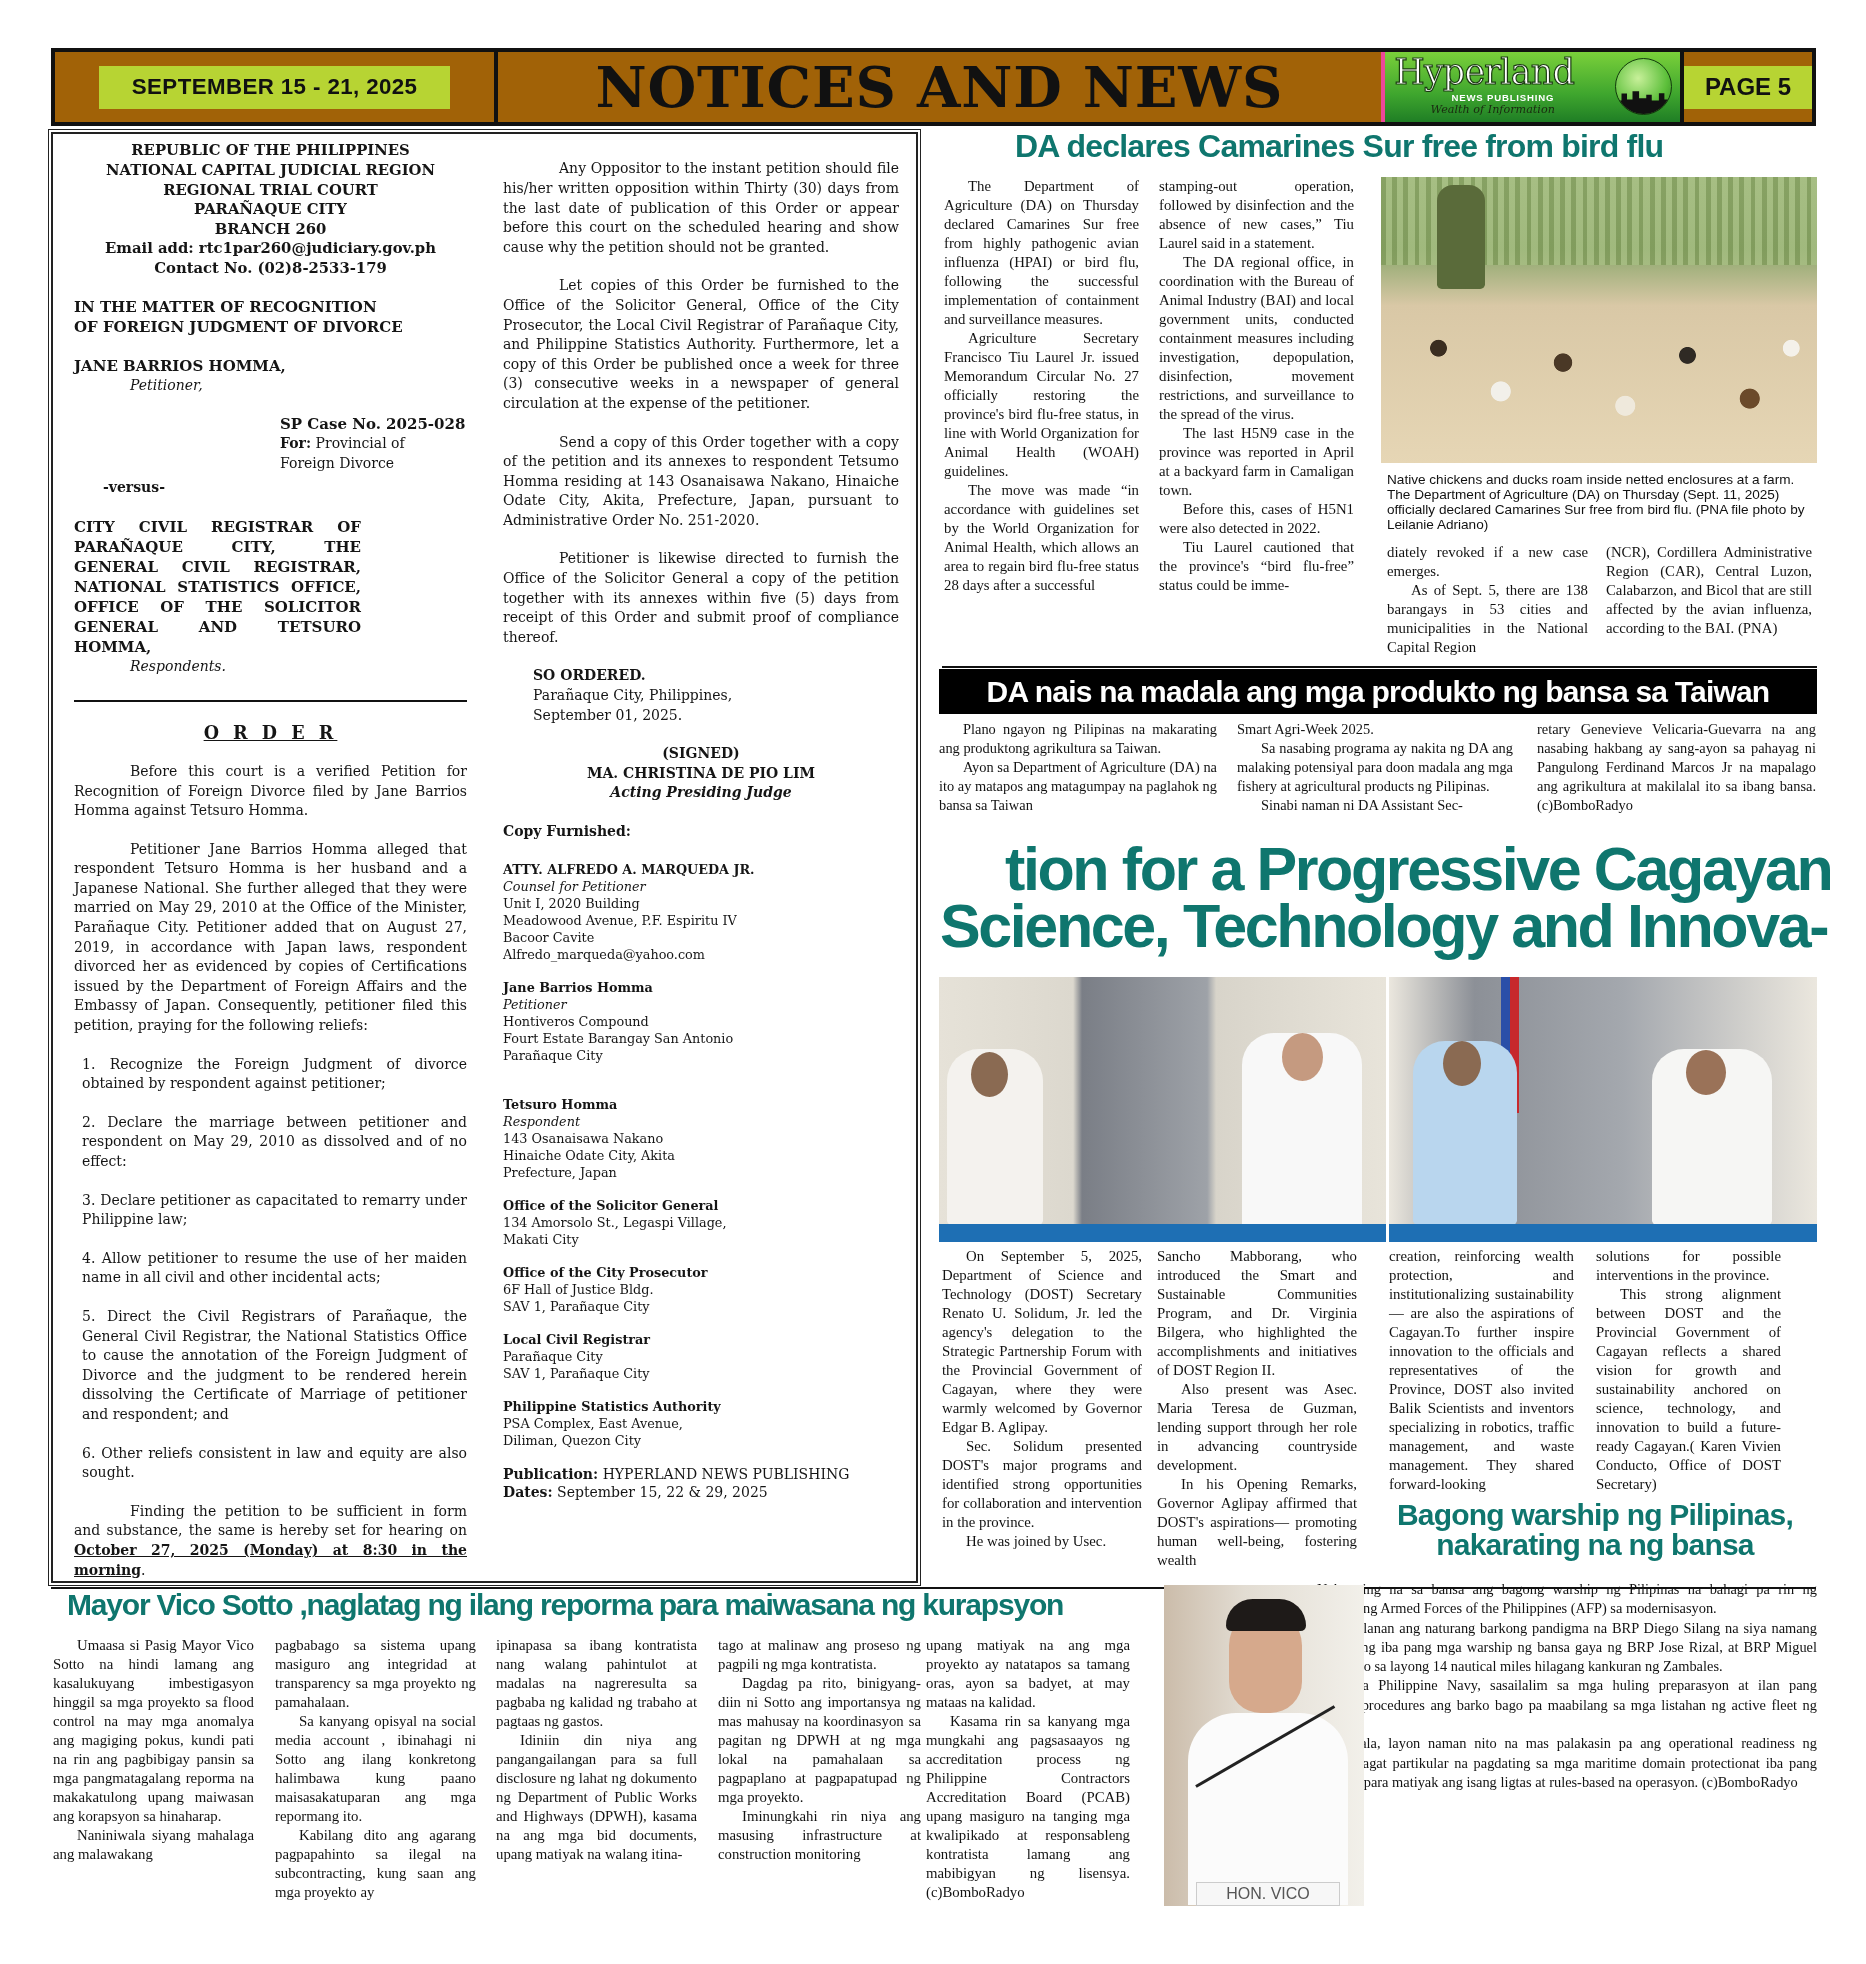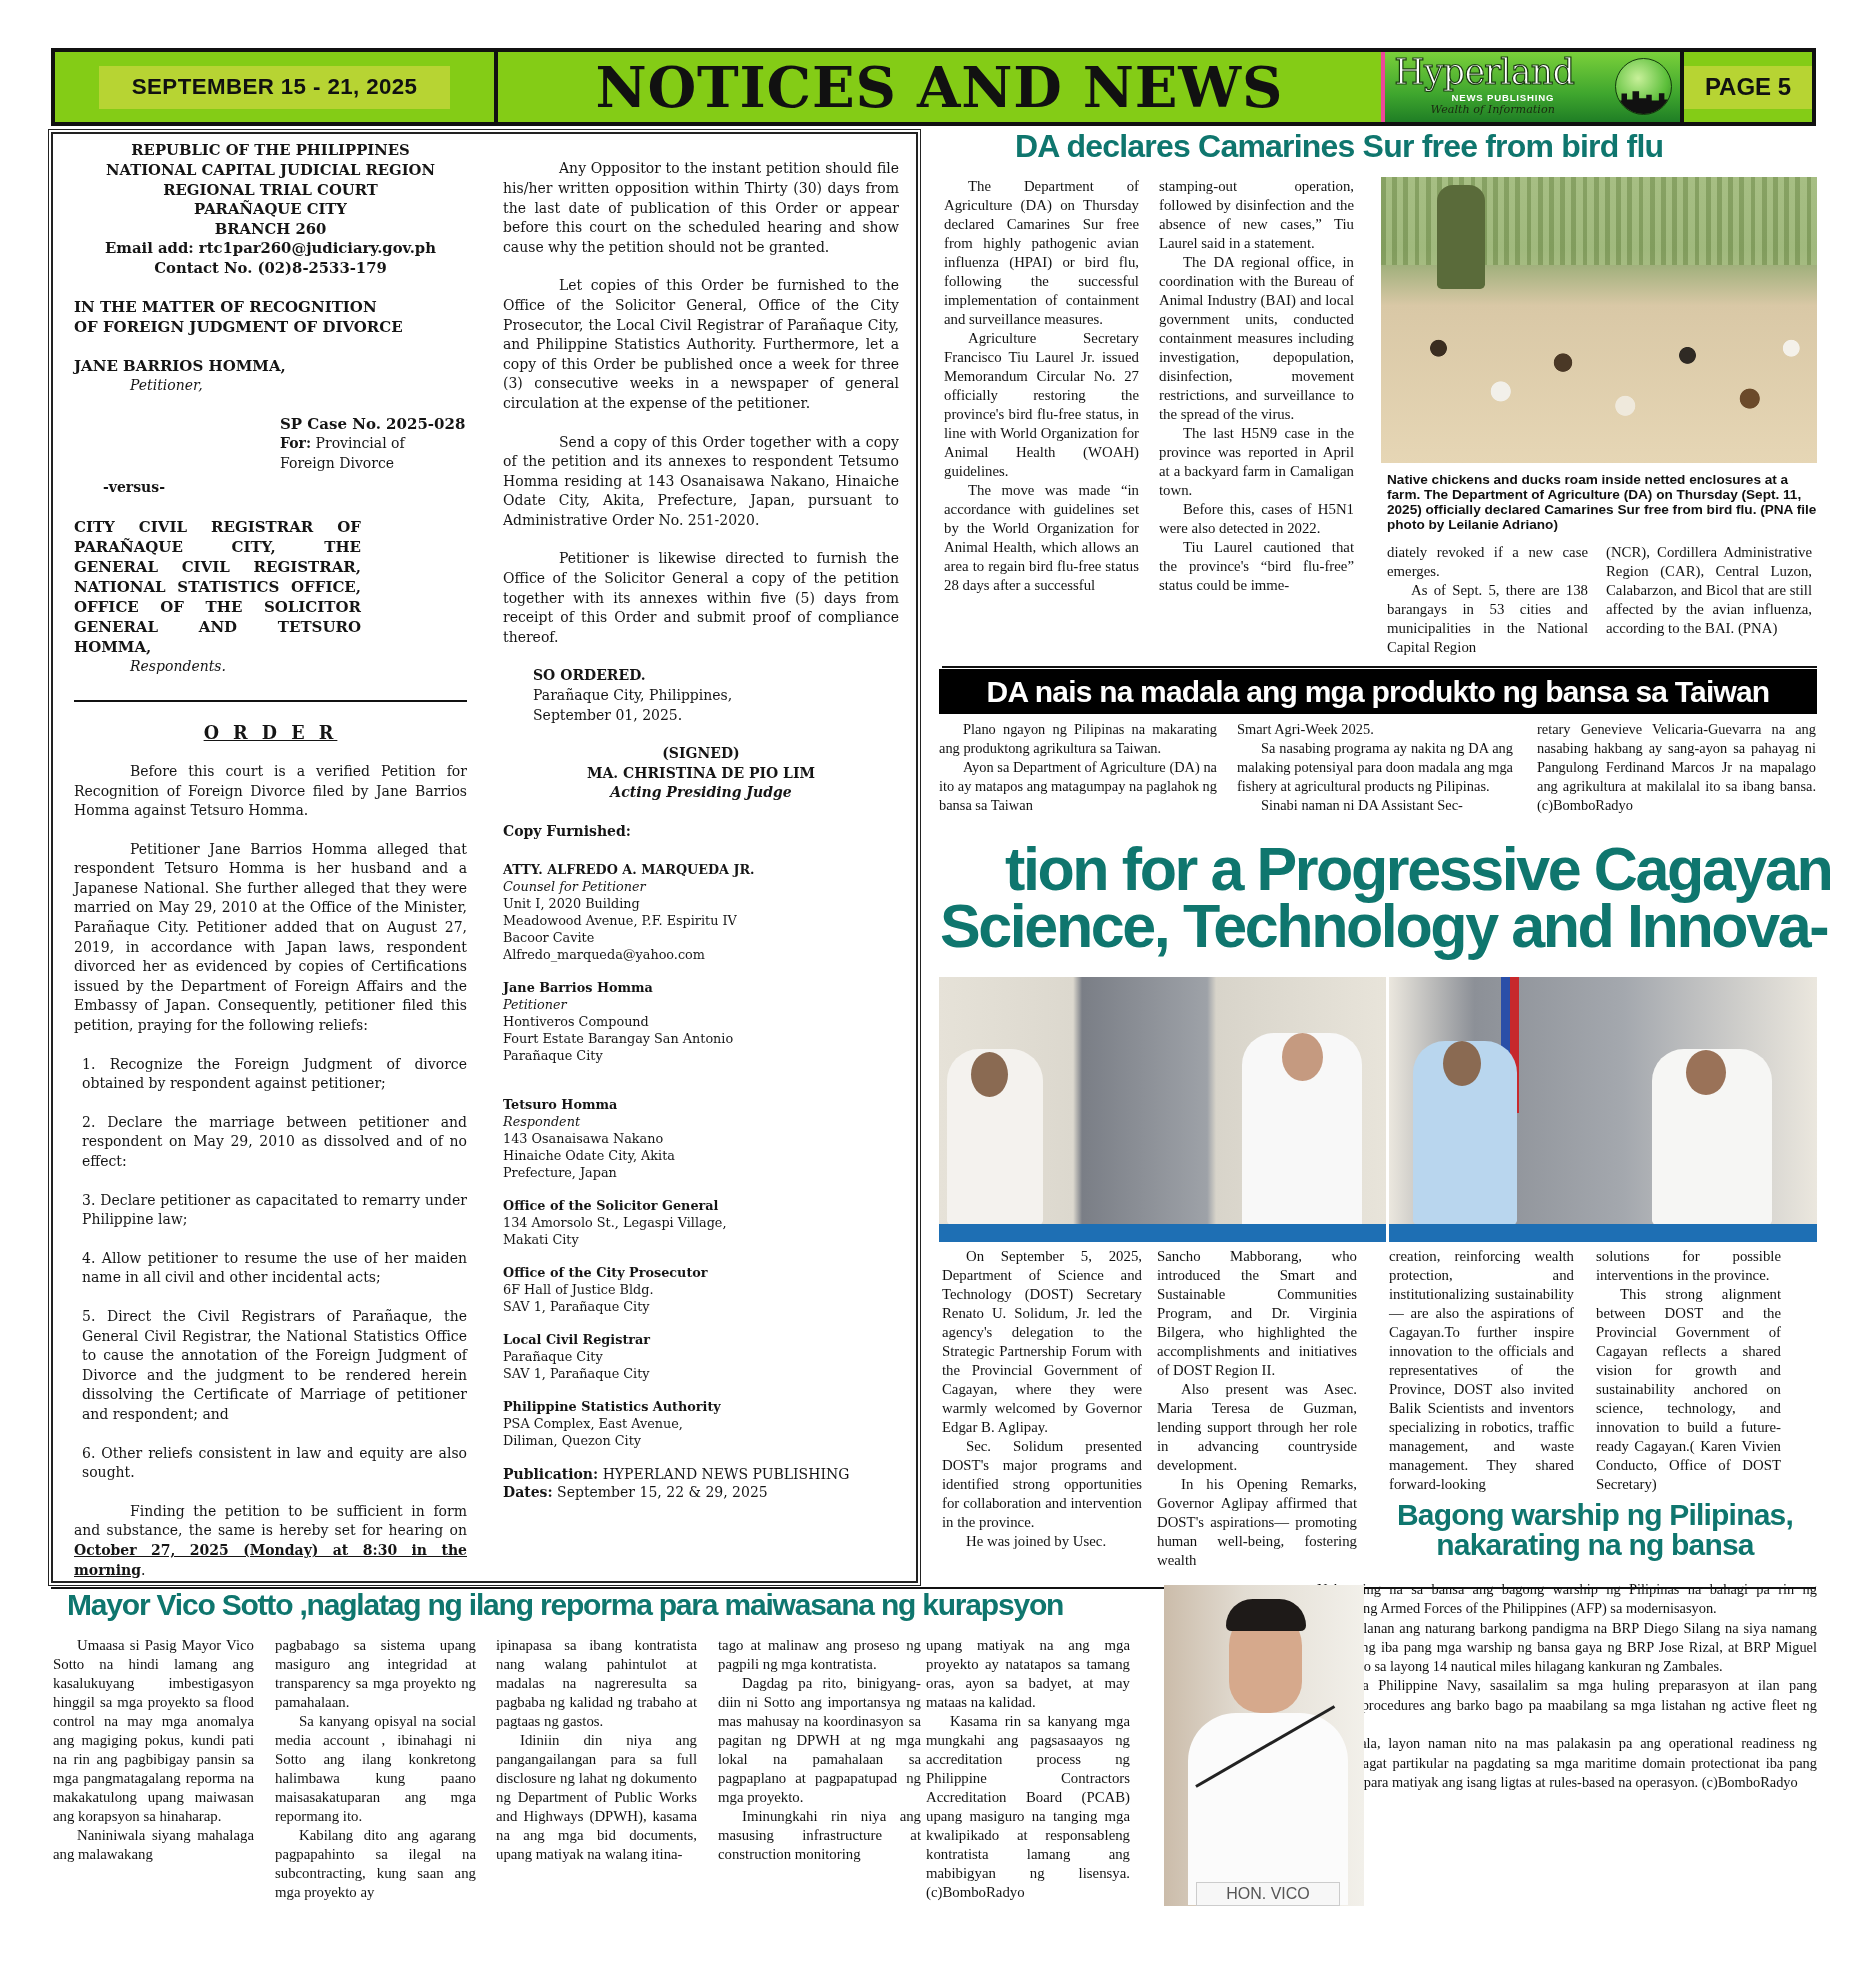--- a/index.html
+++ b/index.html
@@ -2,21 +2,21 @@
 <html style="font-size:12.8px"><head>
 <meta charset="utf-8">
 <style>
   * { box-sizing: border-box; margin: 0; padding: 0; }
   html, body { width: 1867px; height: 1964px; background: #ffffff; overflow: hidden; }
   body { position: relative; font-family: "DejaVu Serif", serif; color: #111; }
 
   .abs { position: absolute; }
 
   
-  #masthead { left: 51px; top: 48px; width: 1765px; height: 78px; border: 4.8px solid #111; display: flex; background: #84cc16; }
+  #masthead { left: 51px; top: 48px; width: 1765px; height: 78px; border: 4.8px solid #111; display: flex; background: #a16207; }
   #masthead .cell { height: 100%; display: flex; align-items: center; justify-content: center; }
   #mh-date { width: 447px; border-right: 4px solid #111; }
   #mh-date .pill { background: #b7d433; width: 351px; height: 43px; display: flex; align-items: center; justify-content: center; font-family: "Liberation Sans", sans-serif; font-weight: 700; font-size: 22.3px; letter-spacing: 0.4px; }
   #mh-title { width: 894px; border-right: 4px solid #ec4899; font-family: "DejaVu Serif", serif; font-weight: 700; font-size: 56px; letter-spacing: 0.8px; }
   #mh-logo { width: 302px; border-right: 4px solid #111; background: linear-gradient(180deg, #7ad03a 0%, #3fa62e 60%, #1f7e25 100%); position: relative; overflow: hidden; }
   #mh-logo .logo-text { position: absolute; left: 9.6px; top: 0px; font-family: "DejaVu Serif", serif; font-weight: 400; color: #fff; font-size: 35px; -webkit-text-stroke: 1.2px #1a3a10; letter-spacing: -0.8px; }
   #mh-logo .logo-sub { position: absolute; left: 67px; top: 40px; font-family: "Liberation Sans", sans-serif; font-weight: 700; font-size: 9.6px; color: #fff; letter-spacing: 0.8px; }
   #mh-logo .logo-tag { position: absolute; left: 46px; top: 51px; font-family: "DejaVu Serif", serif; font-style: italic; font-size: 11.2px; color: #1a2a10; }
   #mh-logo .globe { position: absolute; right: 8px; top: 6.4px; width: 57px; height: 57px; border-radius: 50%; background: radial-gradient(circle at 40% 35%, #c8f09a, #5cbf3a 60%, #2a7a1e); border: 1.6px solid #123a0c; overflow: hidden; }
   #mh-logo .globe .city { position: absolute; left: 0; bottom: 0; width: 100%; height: 42%; background: #111; clip-path: polygon(0 40%,10% 40%,10% 10%,20% 10%,20% 35%,30% 35%,30% 0,42% 0,42% 30%,55% 30%,55% 15%,65% 15%,65% 40%,78% 40%,78% 8%,88% 8%,88% 35%,100% 35%,100% 100%,0 100%); }
@@ -42,21 +42,21 @@
   .relief { padding-left: 8px; text-align: justify; }
   .cf-block div { line-height: 17px; font-size: 12.8px; }
 
   
   .news { font-family: "Liberation Serif", serif; font-size: 14.8px; line-height: 19px; text-align: justify; color: #121212; }
   .news p { text-indent: 24px; }
   .news p.noind { text-indent: 0; }
   .headline { font-family: "Liberation Sans", sans-serif; font-weight: 700; color: #0f766e; white-space: nowrap; letter-spacing: -0.8px; }
 
   .photo { position: absolute; overflow: hidden; }
-  .caption { font-family: "Liberation Sans", sans-serif; font-weight: 700; font-size: 13.6px; line-height: 15px; color: #111; }
+  .caption { font-family: "Liberation Sans", sans-serif; font-weight: 400; font-size: 13.6px; line-height: 15px; color: #111; }
   .black-bar { background: #000; color: #fff; display: flex; align-items: center; justify-content: center; }
   .hr { position: absolute; background: #111; }
 </style>
 </head>
 <body>
 
 <div id="masthead" class="abs">
   <div id="mh-date" class="cell">
     <div class="pill">SEPTEMBER 15 - 21, 2025</div>
   </div>

